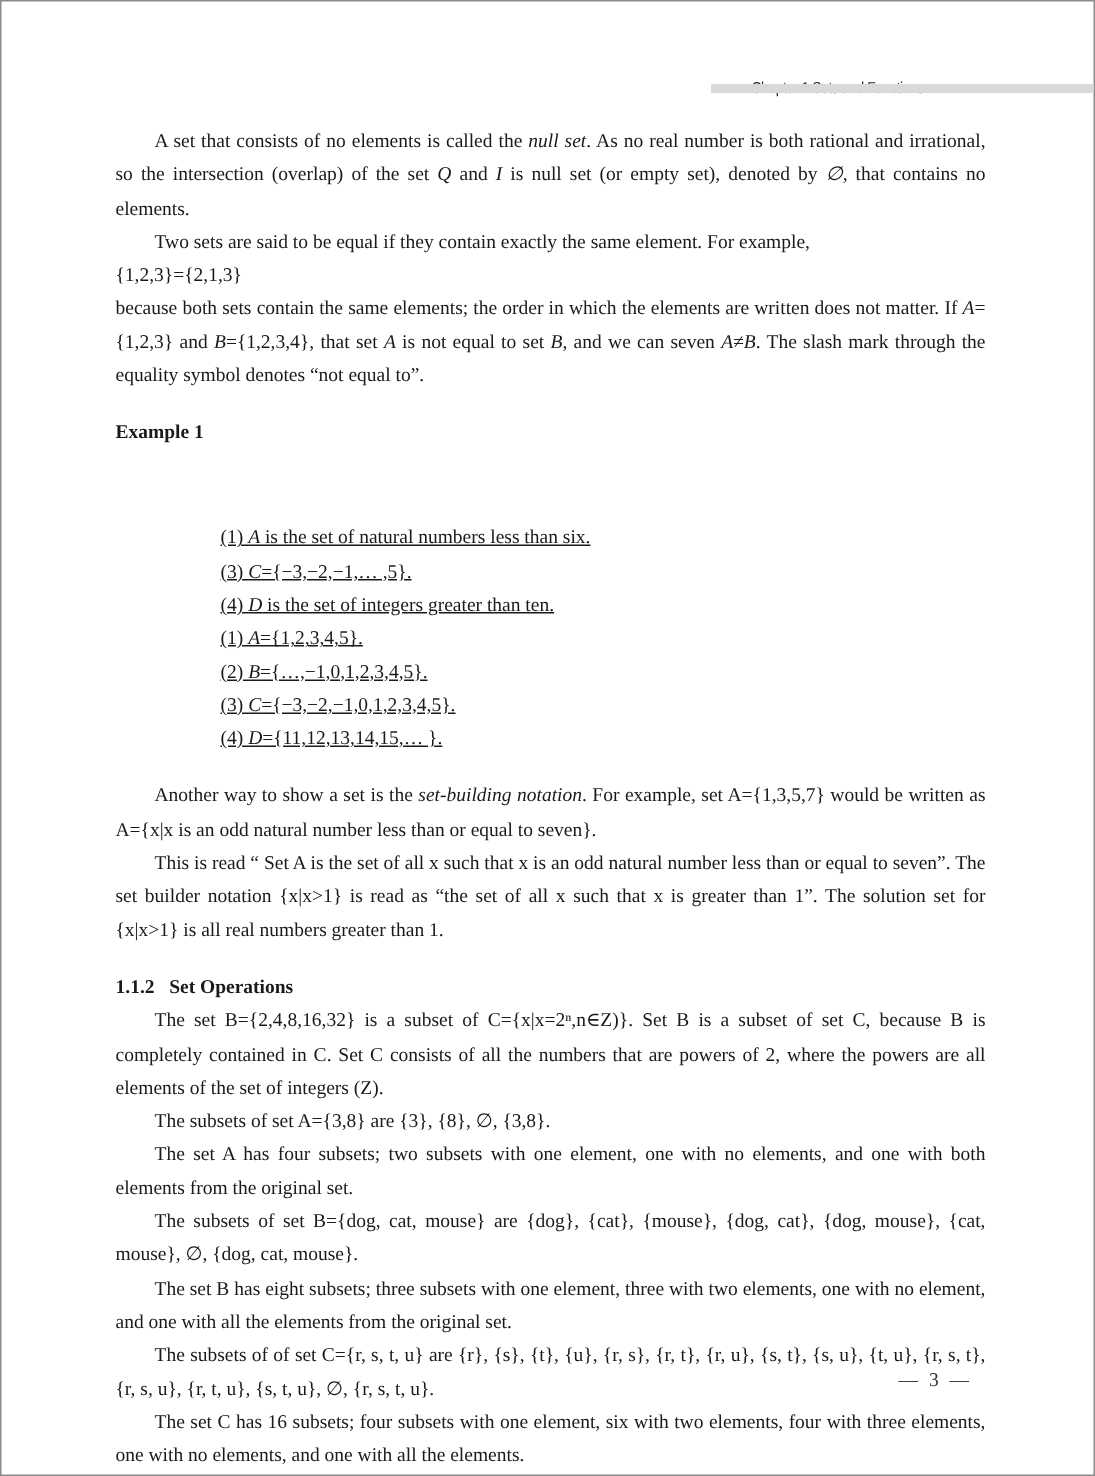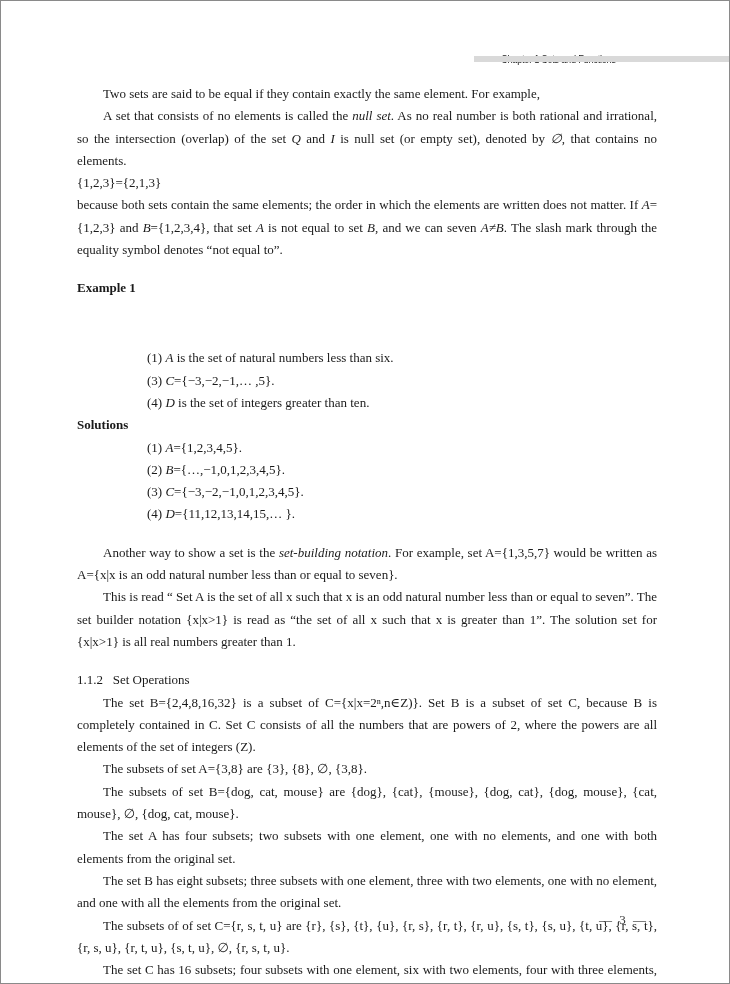--- a/index.html
+++ b/index.html
@@ -30,75 +30,74 @@
     font-size: 13px; line-height: 22.3px;
   }
   p { margin: 0; text-align: justify; }
   .indent { text-indent: 26px; }
   .center { text-align: left; }
   .gap { height: 16px; }
   i, .it { font-style: italic; }
   .ex-row { display: flex; flex-direction: column; }
   .ex-label { width: 70px; flex: 0 0 70px; font-weight: bold; }
   .ex-body { flex: 1; }
-  .sub { padding-left: 70px; }
-  .sec-title { font-weight: normal; }
+  .sub { padding-left: 70px; text-decoration: underline; }
+  .sec-title { font-weight: bold; }
   .sol-label { font-weight: bold; }
   .page-num {
     position: absolute; left: 598px; top: 911px; font-size: 13px; color: #333;
     font-family: "Liberation Serif", serif; letter-spacing: 2px;
   }
 </style>
 </head>
 <body>
 
 <div class="page">
 
   <div class="running-head">
     <span class="title">Chapter 1   Sets and Functions</span>
   </div>
   <div class="head-bar"></div>
 
   <div class="content">
 
+    <p class="indent"><span>A set that consists of no elements is called the </span><i>null set</i><span>. As no real number is both rational and irrational, so the intersection (overlap) of the set </span><i>Q</i><span> and </span><i>I</i><span> is null set (or empty set), denoted by </span><i>∅</i><span>, that contains no elements.</span></p>
+
     <p class="indent">Two sets are said to be equal if they contain exactly the same element. For example,</p>
-
-    <p class="indent"><span>A set that consists of no elements is called the </span><i>null set</i><span>. As no real number is both rational and irrational, so the intersection (overlap) of the set </span><i>Q</i><span> and </span><i>I</i><span> is null set (or empty set), denoted by </span><i>∅</i><span>, that contains no elements.</span></p>
     <p class="center">{1,2,3}={2,1,3}</p>
 
     <p><span>because both sets contain the same elements; the order in which the elements are written does not matter. If </span><i>A</i><span>={1,2,3} and </span><i>B</i><span>={1,2,3,4}, that set </span><i>A</i><span> is not equal to set </span><i>B</i><span>, and we can seven </span><i>A≠B</i><span>. The slash mark through the equality symbol denotes “not equal to”.</span></p>
 
     <div class="gap"></div>
 
     <div class="ex-row">
       <span class="ex-label">Example 1</span>
     </div>
     <div class="sub"><span>(1) </span><i>A</i><span> is the set of natural numbers less than six.</span></div>
     <div class="sub"><span>(3) </span><i>C</i><span>={−3,−2,−1,… ,5}.</span></div>
     <div class="sub"><span>(4) </span><i>D</i><span> is the set of integers greater than ten.</span></div>
 
-    <div class="sol-label">Solutions</div>
     <div class="sub"><span>(1) </span><i>A</i><span>={1,2,3,4,5}.</span></div>
     <div class="sub"><span>(2) </span><i>B</i><span>={…,−1,0,1,2,3,4,5}.</span></div>
     <div class="sub"><span>(3) </span><i>C</i><span>={−3,−2,−1,0,1,2,3,4,5}.</span></div>
     <div class="sub"><span>(4) </span><i>D</i><span>={11,12,13,14,15,… }.</span></div>
 
     <div class="gap"></div>
 
     <p class="indent"><span>Another way to show a set is the </span><i>set-building notation</i><span>. For example, set A={1,3,5,7} would be written as A={x|x is an odd natural number less than or equal to seven}.</span></p>
     <p class="indent">This is read “ Set A is the set of all x such that x is an odd natural number less than or equal to seven”. The set builder notation {x|x&gt;1} is read as “the set of all x such that x is greater than 1”. The solution set for {x|x&gt;1} is all real numbers greater than 1.</p>
 
     <div class="gap"></div>
 
     <div class="sec-title"><span>1.1.2</span>&nbsp;&nbsp;&nbsp;<span>Set Operations</span></div>
 
     <p class="indent">The set B={2,4,8,16,32} is a subset of C={x|x=2ⁿ,n∈Z)}. Set B is a subset of set C, because B is completely contained in C. Set C consists of all the numbers that are powers of 2, where the powers are all elements of the set of integers (Z).</p>
     <p class="indent">The subsets of set A={3,8} are {3}, {8}, ∅, {3,8}.</p>
+    <p class="indent">The set A has four subsets; two subsets with one element, one with no elements, and one with both elements from the original set.</p>
     <p class="indent">The subsets of set B={dog, cat, mouse} are {dog}, {cat}, {mouse}, {dog, cat}, {dog, mouse}, {cat, mouse}, ∅, {dog, cat, mouse}.</p>
-    <p class="indent">The set A has four subsets; two subsets with one element, one with no elements, and one with both elements from the original set.</p>
     <p class="indent">The set B has eight subsets; three subsets with one element, three with two elements, one with no element, and one with all the elements from the original set.</p>
     <p class="indent">The subsets of of set C={r, s, t, u} are {r}, {s}, {t}, {u}, {r, s}, {r, t}, {r, u}, {s, t}, {s, u}, {t, u}, {r, s, t}, {r, s, u}, {r, t, u}, {s, t, u}, ∅, {r, s, t, u}.</p>
     <p class="indent">The set C has 16 subsets; four subsets with one element, six with two elements, four with three elements, one with no elements, and one with all the elements.</p>
 
   </div>
 
   <div class="page-num">— 3 —</div>
 </div>
 
 </body></html>

